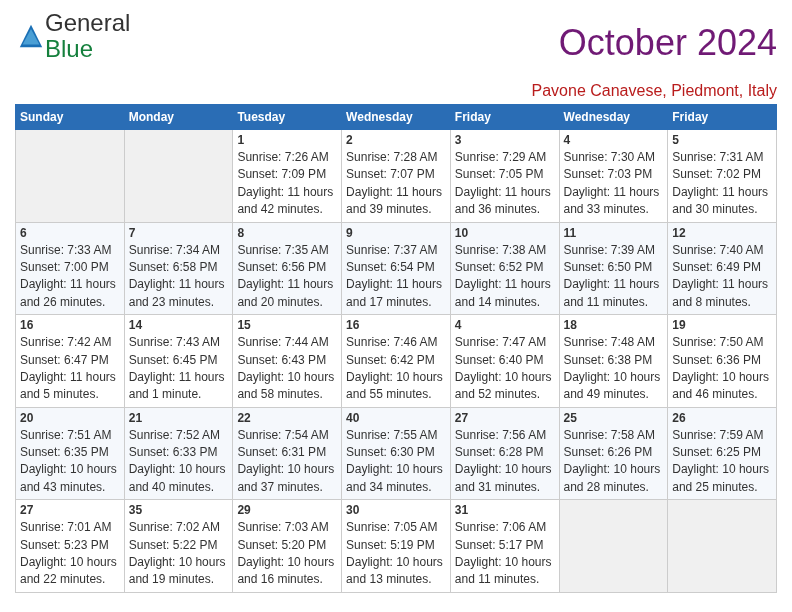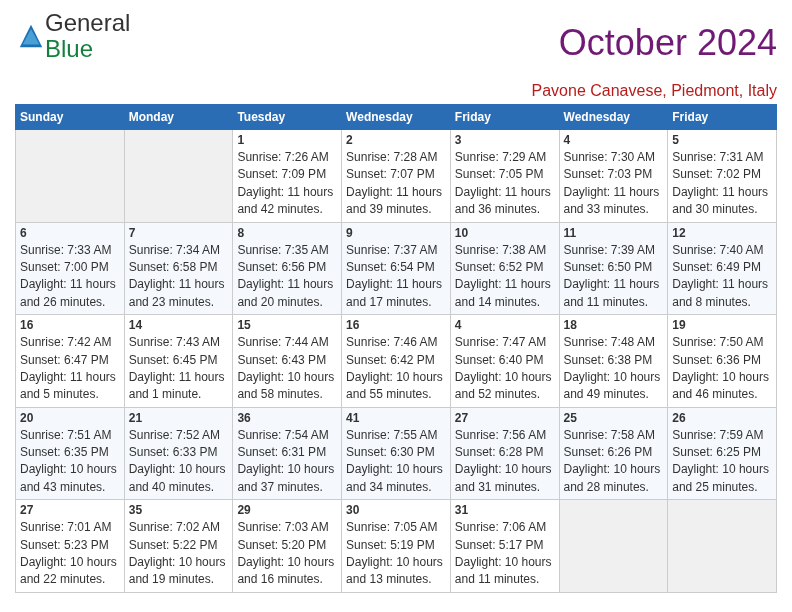--- a/index.html
+++ b/index.html
@@ -296,29 +296,29 @@
       </td>
         <td>
         <span class="day-num">21</span>
         <div class="day-info">
           Sunrise: 7:52 AM<br>
           Sunset: 6:33 PM<br>
           Daylight: 10 hours and 40 minutes.
         </div>
       </td>
         <td>
-        <span class="day-num">36</span>
+        <span class="day-num">22</span>
         <div class="day-info">
           Sunrise: 7:54 AM<br>
           Sunset: 6:31 PM<br>
           Daylight: 10 hours and 37 minutes.
         </div>
       </td>
         <td>
-        <span class="day-num">41</span>
+        <span class="day-num">40</span>
         <div class="day-info">
           Sunrise: 7:55 AM<br>
           Sunset: 6:30 PM<br>
           Daylight: 10 hours and 34 minutes.
         </div>
       </td>
         <td>
         <span class="day-num">27</span>
         <div class="day-info">
           Sunrise: 7:56 AM<br>

